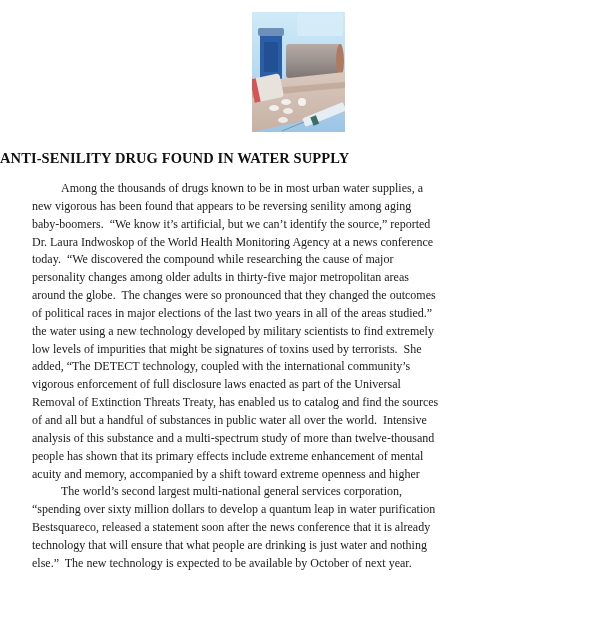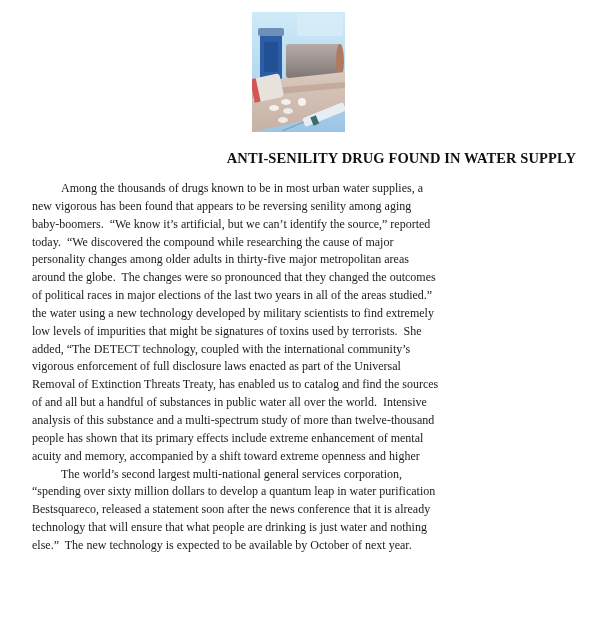--- a/index.html
+++ b/index.html
@@ -23,21 +23,21 @@
     height: 120px;
     overflow: hidden;
     background: linear-gradient(180deg, #cfe9f8 0%, #b8dcf2 30%, #a8cde6 55%, #d6c9c0 75%, #7fa9d0 100%);
   }
   .photo svg { display: block; }
   .title {
     position: absolute;
     top: 150px;
     left: 0;
     width: 576px;
-    text-align: right;
+    text-align: left;
     font-family: "Liberation Serif", serif;
     font-weight: bold;
     font-size: 14.5px;
     letter-spacing: 0.1px;
     color: #111;
   }
   .article {
     position: absolute;
     left: 32px;
     top: 180px;
@@ -96,20 +96,21 @@
   </svg>
 </div>
 
 <div class="title">ANTI-SENILITY DRUG FOUND IN WATER SUPPLY</div>
 
 <div class="article">
   <div class="paragraph">
     <span class="line indent">Among the thousands of drugs known to be in most urban water supplies, a</span>
     <span class="line">new vigorous has been found that appears to be reversing senility among aging</span>
     <span class="line">baby-boomers.  “We know it’s artificial, but we can’t identify the source,” reported</span>
+    <span class="line">Dr. Laura Indwoskop of the World Health Monitoring Agency at a news conference</span>
     <span class="line">today.  “We discovered the compound while researching the cause of major</span>
     <span class="line">personality changes among older adults in thirty-five major metropolitan areas</span>
     <span class="line">around the globe.  The changes were so pronounced that they changed the outcomes</span>
     <span class="line">of political races in major elections of the last two years in all of the areas studied.”</span>
   </div>
   <div class="paragraph">
     <span class="line">the water using a new technology developed by military scientists to find extremely</span>
     <span class="line">low levels of impurities that might be signatures of toxins used by terrorists.  She</span>
     <span class="line">added, “The DETECT technology, coupled with the international community’s</span>
     <span class="line">vigorous enforcement of full disclosure laws enacted as part of the Universal</span>

